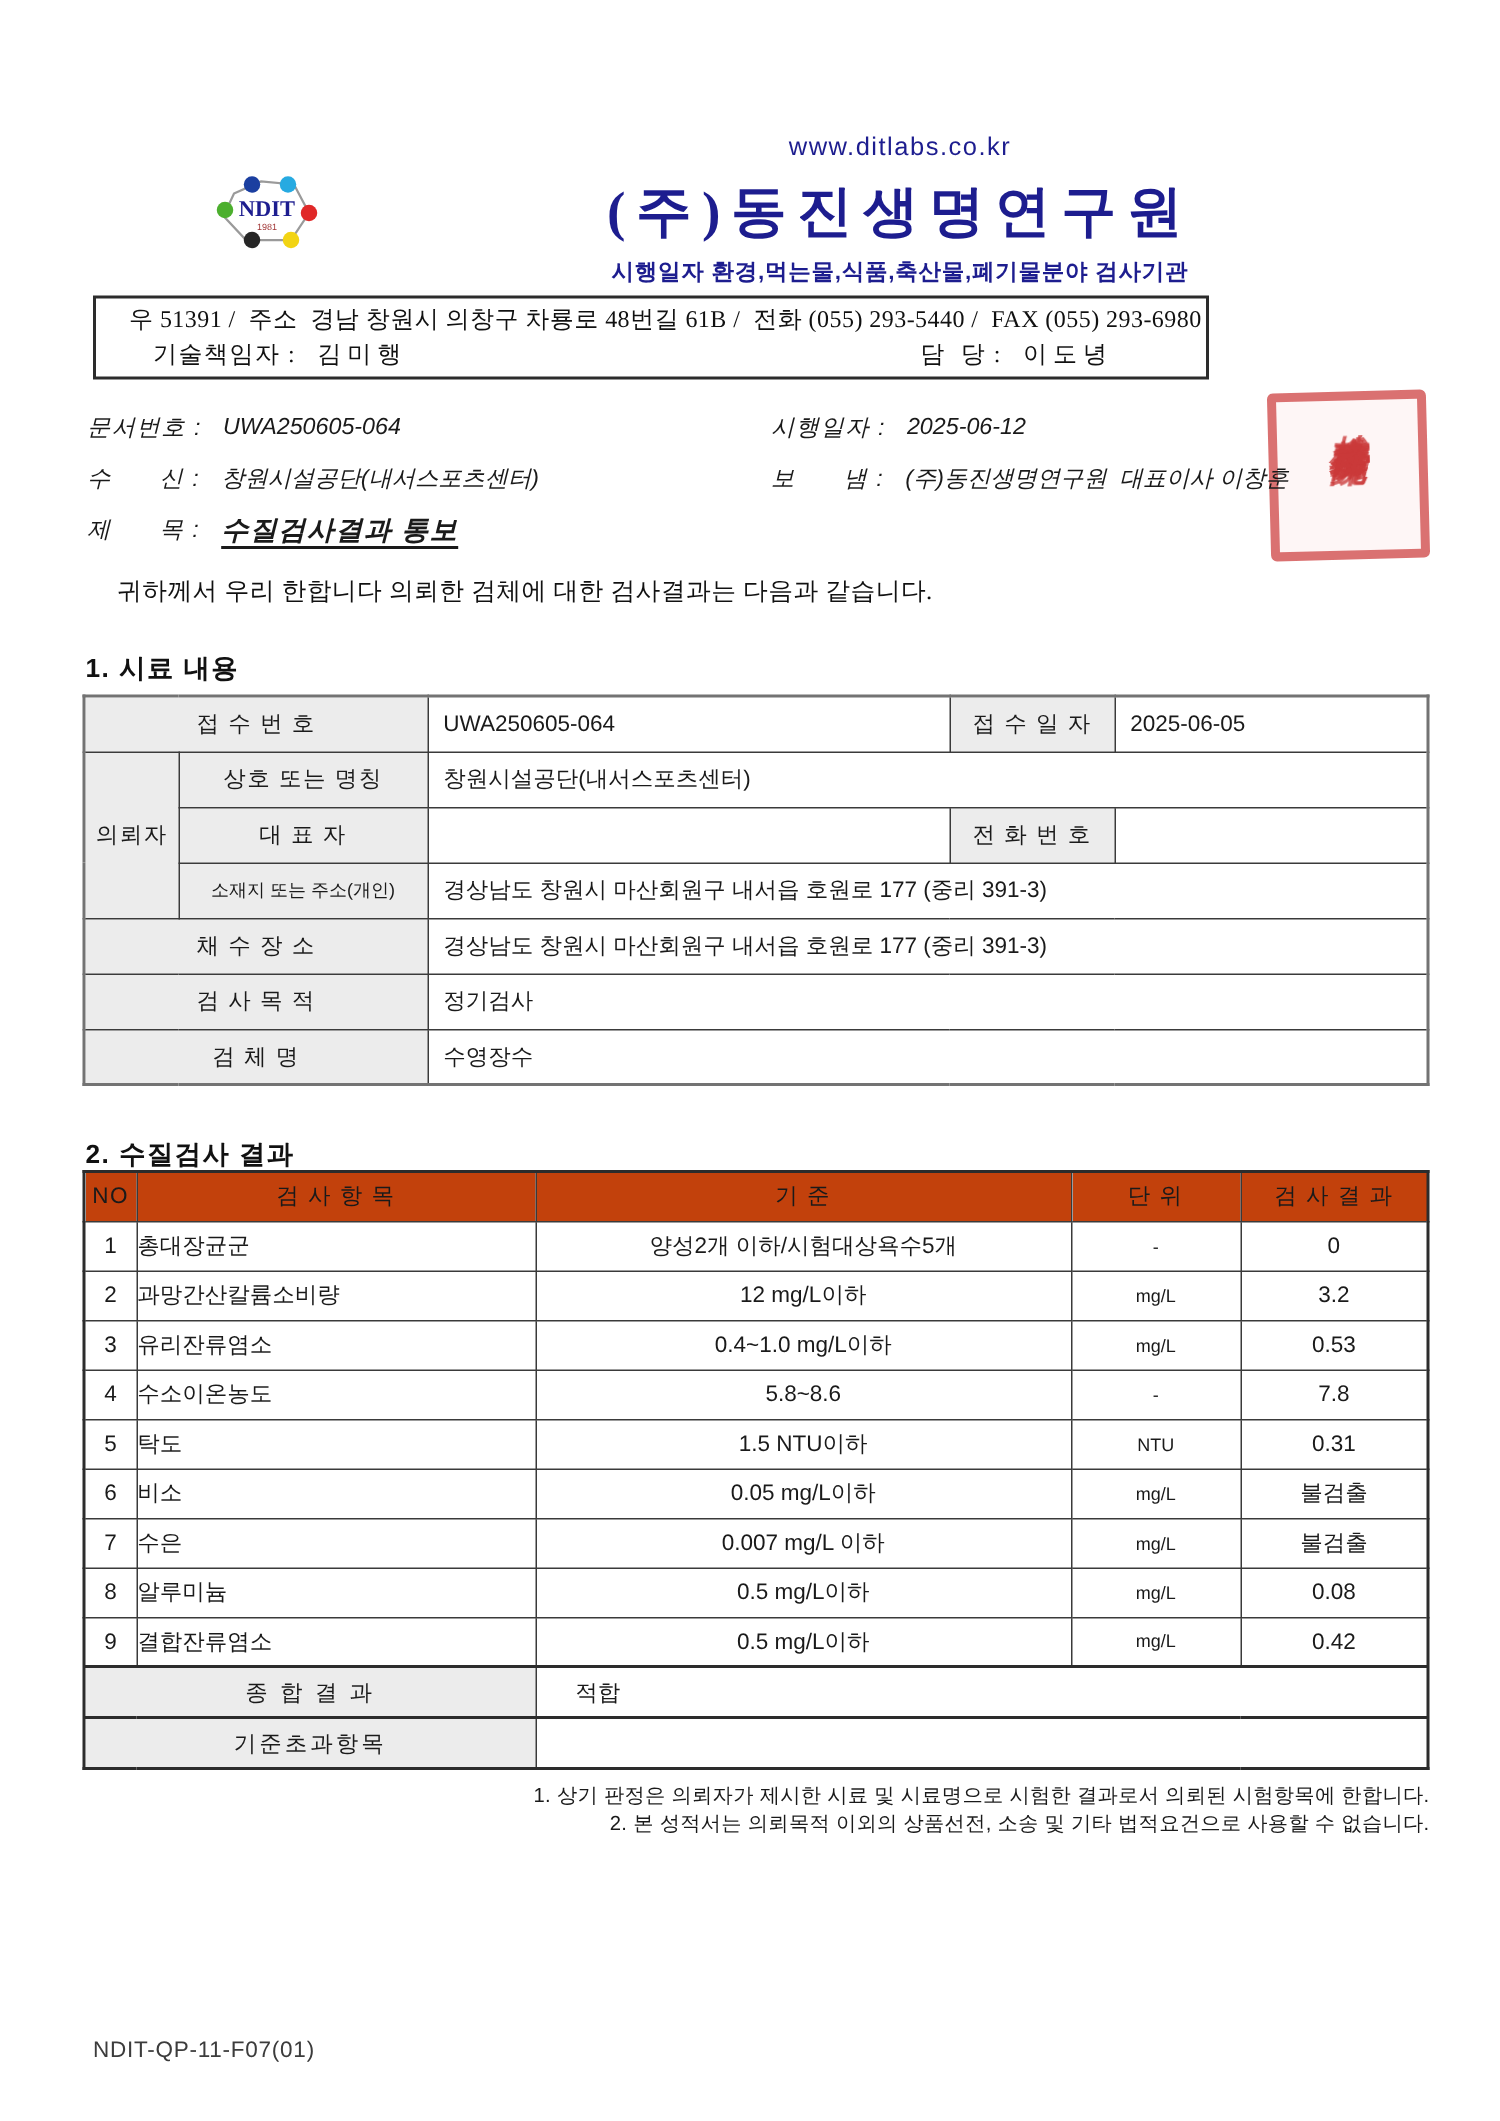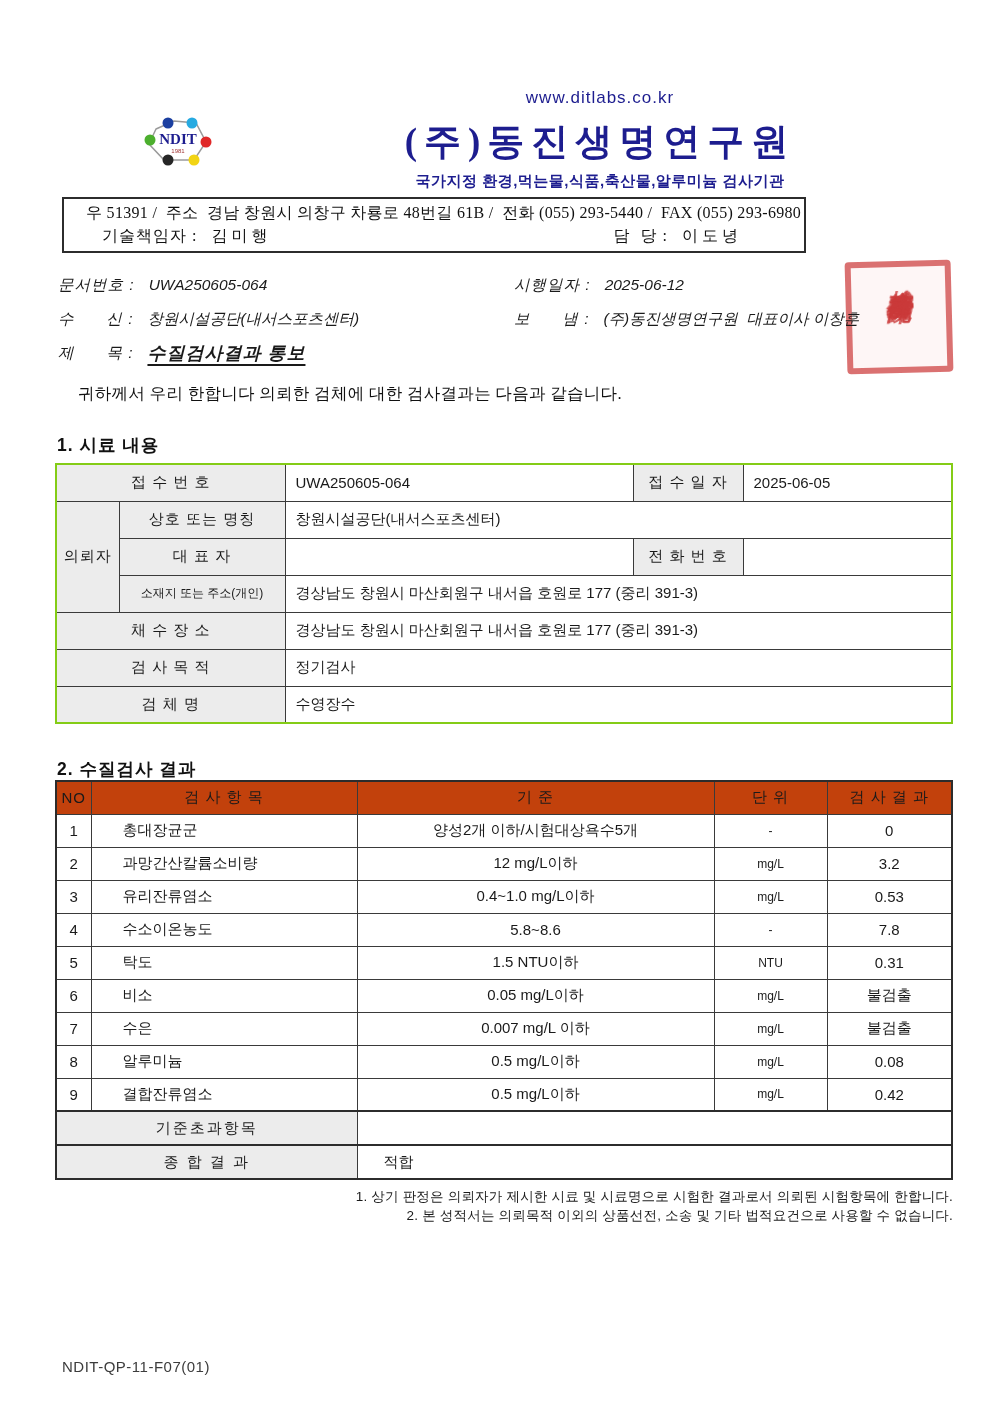--- a/index.html
+++ b/index.html
@@ -82,28 +82,28 @@
   .sec-title { position:absolute; left:57px; font-size:17.5px; font-weight:bold; letter-spacing:1px; color:#111; }
   .sec1 { top:433px; }
   .sec2 { top:757px; }
 
   
   table { border-collapse:collapse; table-layout:fixed; width:896px; }
   td, th { border:1px solid #3a3a3a; font-size:15px; font-weight:normal; color:#1a1a1a; overflow:hidden; }
   .lbl { background:#ececec; text-align:center; letter-spacing:1px; }
   .val { background:#fff; text-align:left; padding-left:10px; }
 
-  .t1 { position:absolute; left:55px; top:463px; border:2px solid #84cc16; }
+  .t1 { position:absolute; left:55px; top:463px; border:2px solid #737373; }
   .t1 td { height:37px; }
   .t1 .val { padding-left:10px; }
 
   .t2 { position:absolute; left:55px; top:780px; border:2px solid #2c2c2c; }
   .t2 td, .t2 th { height:33px; text-align:center; }
   .t2 th { background:#c2410c; letter-spacing:1px; }
-  .t2 .item { text-align:left; padding-left:31px; }
+  .t2 .item { text-align:left; padding-left:0; }
   .t2 .unit { font-size:12px; }
   .t2 .sum-lbl { background:#ececec; letter-spacing:2px; }
   .t2 .sum-val { text-align:left; padding-left:26px; }
   .t2 .sum-row td { height:34px; border-top:2px solid #2c2c2c; }
 
   
   .notes { position:absolute; left:57px; top:1188px; width:896px; font-size:13.5px; line-height:1.4; color:#1a1a1a; letter-spacing:0.2px;text-align:right; }
 
   
   .form-code { position:absolute; left:62px; top:1358px; font-size:15px; color:#3c3c3c; letter-spacing:0.5px; }
@@ -125,21 +125,21 @@
             <circle cx="8" cy="24" r="5.5" fill="#4caf2e"></circle>
             <circle cx="64" cy="26" r="5.5" fill="#e02828"></circle>
             <circle cx="26" cy="44" r="5.5" fill="#262626"></circle>
             <circle cx="52" cy="44" r="5.5" fill="#f2d414"></circle>
             <text x="36" y="28" text-anchor="middle" font-family="Liberation Serif, serif" font-weight="bold" font-size="15" fill="#1d1d8f">NDIT</text>
             <text x="36" y="37" text-anchor="middle" font-family="Liberation Sans, sans-serif" font-size="6" fill="#a03434">1981</text>
           </svg>
         </div>
         <div class="company">(주)동진생명연구원</div>
       </div>
-      <div class="tagline">국가지정 환경,먹는물,식품,축산물,알루미늄 검사기관</div>
+      <div class="tagline">시행일자 환경,먹는물,식품,축산물,폐기물분야 검사기관</div>
     </div>
   </div>
 
   <div class="addr-box">
     <div class="addr-line1">우 51391 /  주소  경남 창원시 의창구 차룡로 48번길 61B /  전화 (055) 293-5440 /  FAX (055) 293-6980</div>
     <div class="addr-line2">
       <span><span class="di-label">기술책임자 :</span><span class="di-value">김 미 행</span></span>
       <span><span class="di-label">담  당 :</span><span class="di-value">이 도 녕</span></span>
     </div>
   </div>
@@ -301,26 +301,26 @@
       <td>0.08</td>
     </tr>
     <tr>
       <td>9</td>
       <td class="item">결합잔류염소</td>
       <td>0.5 mg/L이하</td>
       <td class="unit">mg/L</td>
       <td>0.42</td>
     </tr>
     <tr class="sum-row">
+      <td class="sum-lbl" colspan="2" style="width:210px">종 합 결 과</td>
+      <td class="sum-val" colspan="3">적합</td>
+    </tr>
+    <tr class="sum-row">
       <td class="sum-lbl" colspan="2">기준초과항목</td>
       <td class="sum-val" colspan="3"></td>
-    </tr>
-    <tr class="sum-row">
-      <td class="sum-lbl" colspan="2" style="width:210px">종 합 결 과</td>
-      <td class="sum-val" colspan="3">적합</td>
     </tr>
   </tbody>
     </table>
 
   <div class="notes">
     <div>1. 상기 판정은 의뢰자가 제시한 시료 및 시료명으로 시험한 결과로서 의뢰된 시험항목에 한합니다.</div>
     <div>2. 본 성적서는 의뢰목적 이외의 상품선전, 소송 및 기타 법적요건으로 사용할 수 없습니다.</div>
   </div>
 
   <div class="form-code">NDIT-QP-11-F07(01)</div>

